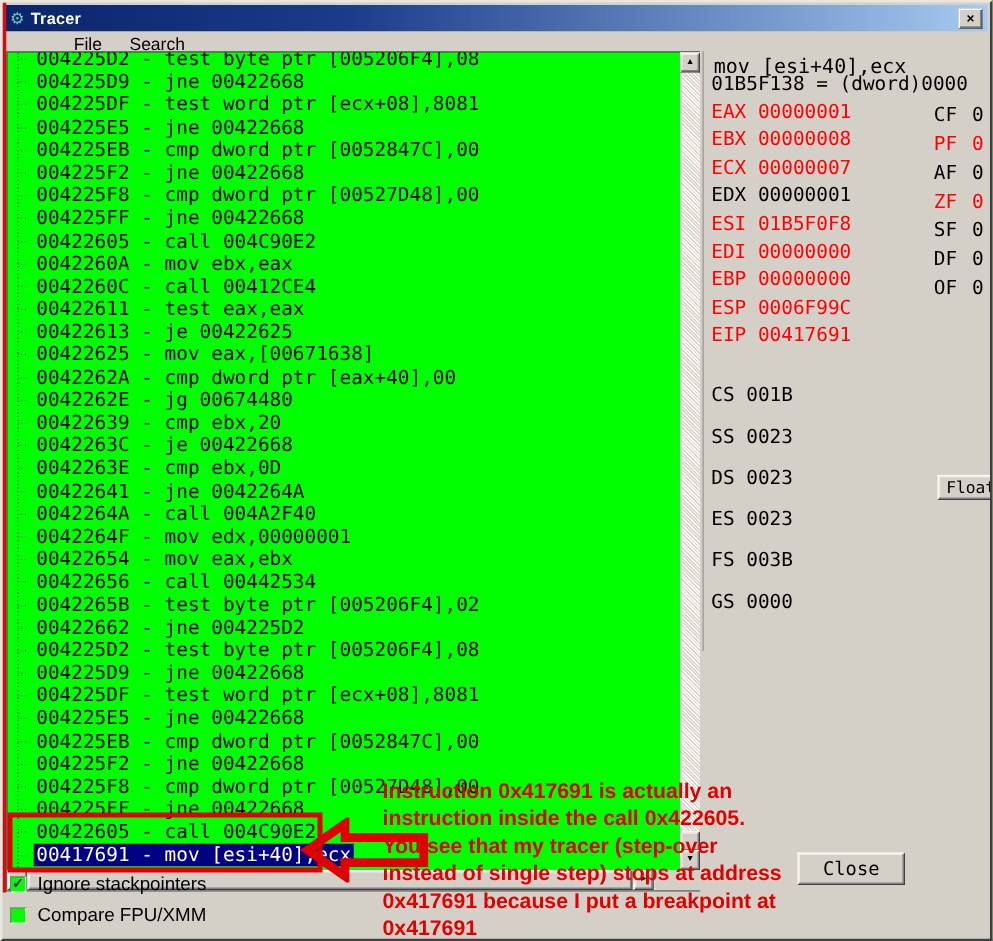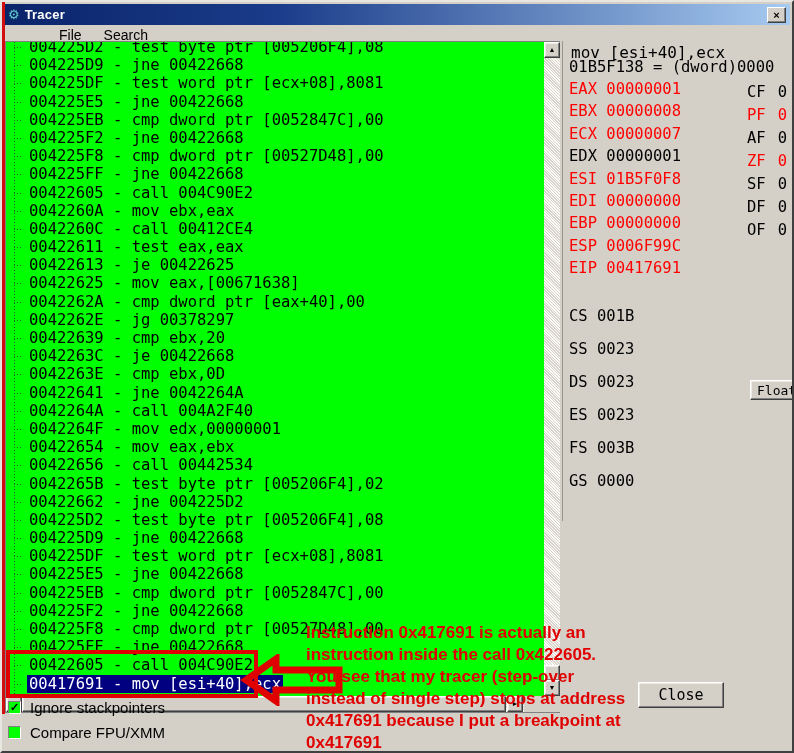--- a/index.html
+++ b/index.html
@@ -122,21 +122,21 @@
           <div class="row"><span class="txt">004225F2 - jne 00422668</span></div>
           <div class="row"><span class="txt">004225F8 - cmp dword ptr [00527D48],00</span></div>
           <div class="row"><span class="txt">004225FF - jne 00422668</span></div>
           <div class="row"><span class="txt">00422605 - call 004C90E2</span></div>
           <div class="row"><span class="txt">0042260A - mov ebx,eax</span></div>
           <div class="row"><span class="txt">0042260C - call 00412CE4</span></div>
           <div class="row"><span class="txt">00422611 - test eax,eax</span></div>
           <div class="row"><span class="txt">00422613 - je 00422625</span></div>
           <div class="row"><span class="txt">00422625 - mov eax,[00671638]</span></div>
           <div class="row"><span class="txt">0042262A - cmp dword ptr [eax+40],00</span></div>
-          <div class="row"><span class="txt">0042262E - jg 00378297</span></div>
+          <div class="row"><span class="txt">0042262E - jg 00674480</span></div>
           <div class="row"><span class="txt">00422639 - cmp ebx,20</span></div>
           <div class="row"><span class="txt">0042263C - je 00422668</span></div>
           <div class="row"><span class="txt">0042263E - cmp ebx,0D</span></div>
           <div class="row"><span class="txt">00422641 - jne 0042264A</span></div>
           <div class="row"><span class="txt">0042264A - call 004A2F40</span></div>
           <div class="row"><span class="txt">0042264F - mov edx,00000001</span></div>
           <div class="row"><span class="txt">00422654 - mov eax,ebx</span></div>
           <div class="row"><span class="txt">00422656 - call 00442534</span></div>
           <div class="row"><span class="txt">0042265B - test byte ptr [005206F4],02</span></div>
           <div class="row"><span class="txt">00422662 - jne 004225D2</span></div>

